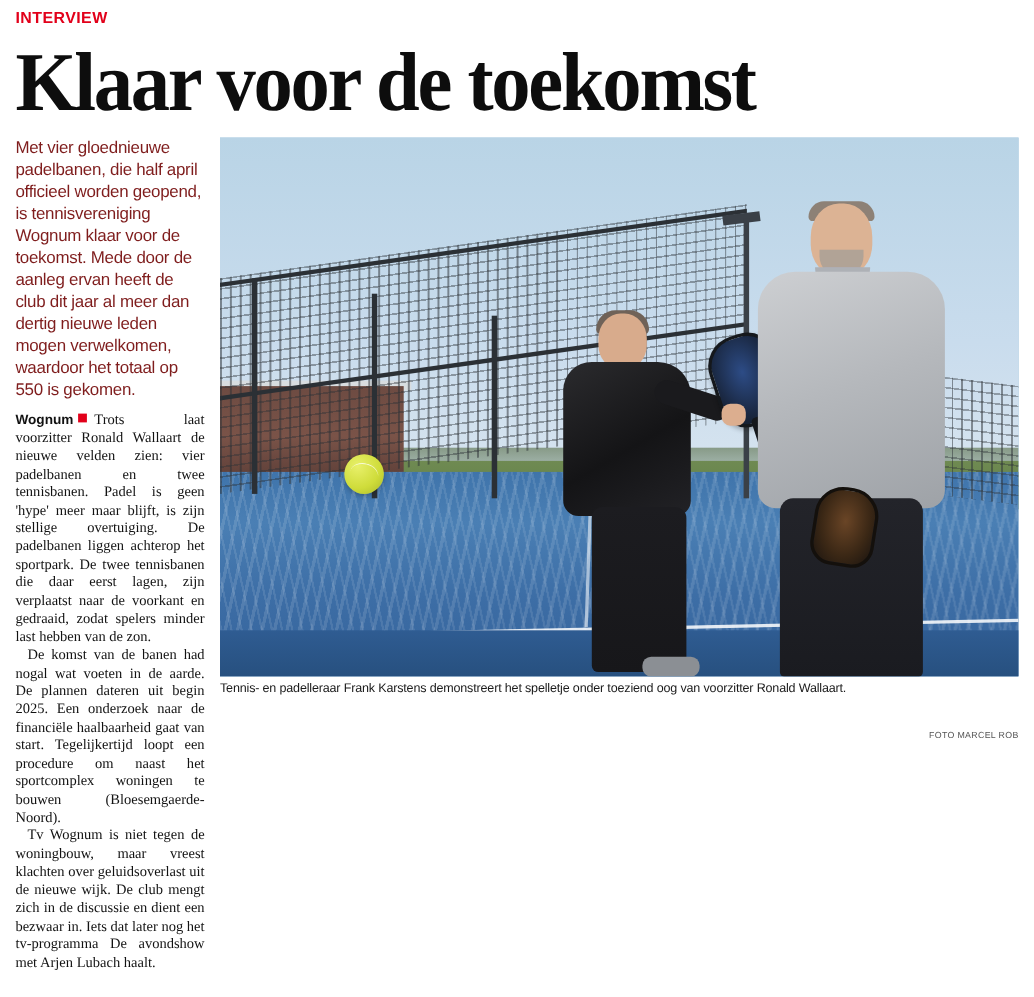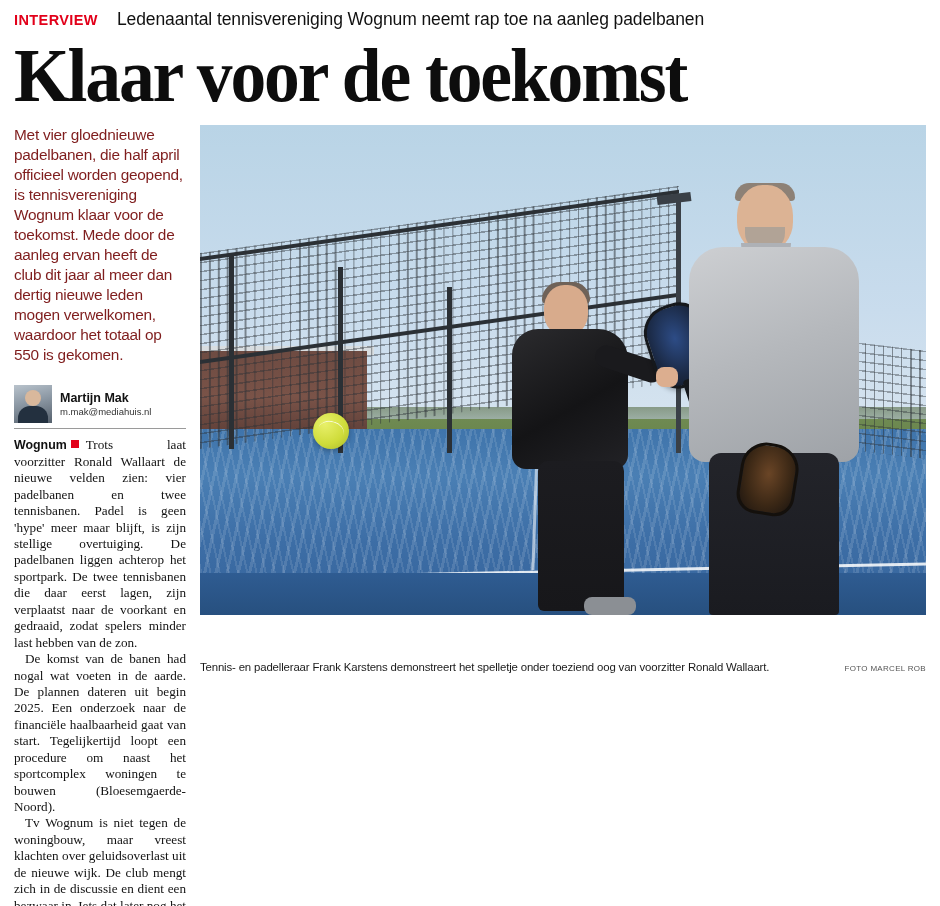--- a/index.html
+++ b/index.html
@@ -361,21 +361,21 @@
     border-radius: 26px 26px 20px 20px;
     background: radial-gradient(ellipse at 50% 42%, #6a4526 0%, #3a2715 60%, #1a1410 100%);
     border: 3px solid #14100c;
     transform: rotate(9deg);
   }
 
   
   .caption-row {
     display: flex;
     justify-content: space-between;
-    align-items: flex-end;
+    align-items: flex-start;
     margin-top: 5px;
     gap: 10px;
   }
   .caption {
     font-size: 11.4px;
     color: #1a1a1a;
     font-family: "Liberation Sans", sans-serif;
     letter-spacing: -0.15px;
   }
   .credit {
@@ -387,37 +387,29 @@
     margin-top: 44px;
   }
 </style>
 </head>
 <body>
 
 <div class="page">
 
   <div class="kicker-row">
     <span class="kicker-tag">INTERVIEW</span>
-    <span class="kicker-text">Ledenaantal tennisvereniging Wognum neemt rap toe na aanleg padelbanen</span>
   </div>
 
   <div class="headline">Klaar voor de toekomst</div>
 
   <div class="upper">
 
     <div class="intro-col">
       <div class="intro-text">Met vier gloednieuwe padelbanen, die half april officieel worden geopend, is tennisvereniging Wognum klaar voor de toekomst. Mede door de aanleg ervan heeft de club dit jaar al meer dan dertig nieuwe leden mogen verwelkomen, waardoor het totaal op 550 is gekomen.</div>
 
-      <div class="byline">
-        <div class="byline-photo"></div>
-        <div class="byline-names">
-          <div class="byline-name">Martijn Mak</div>
-          <div class="byline-mail">m.mak@mediahuis.nl</div>
-        </div>
-      </div>
 
       <div class="col-body col1-cont">
         <p class="first">
           <span class="lead-city">Wognum</span><span class="red-sq"></span><span>Trots laat voorzitter Ronald Wallaart de nieuwe velden zien: vier padelbanen en twee tennisbanen. Padel is geen 'hype' meer maar blijft, is zijn stellige overtuiging. De padelbanen liggen achterop het sportpark. De twee tennisbanen die daar eerst lagen, zijn verplaatst naar de voorkant en gedraaid, zodat spelers minder last hebben van de zon.</span>
         </p>
         <p>De komst van de banen had nogal wat voeten in de aarde. De plannen dateren uit begin 2025. Een onderzoek naar de financiële haalbaarheid gaat van start. Tegelijkertijd loopt een procedure om naast het sportcomplex woningen te bouwen (Bloesemgaerde-Noord).</p>
         <p>Tv Wognum is niet tegen de woningbouw, maar vreest klachten over geluidsoverlast uit de nieuwe wijk. De club mengt zich in de discussie en dient een bezwaar in. Iets dat later nog het tv-programma De avondshow met Arjen Lubach haalt.</p>
 
       </div>
     </div>

